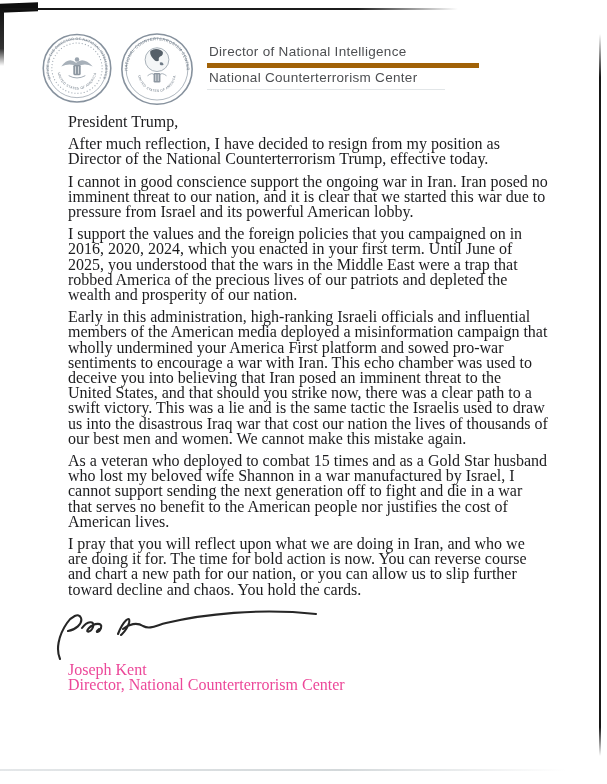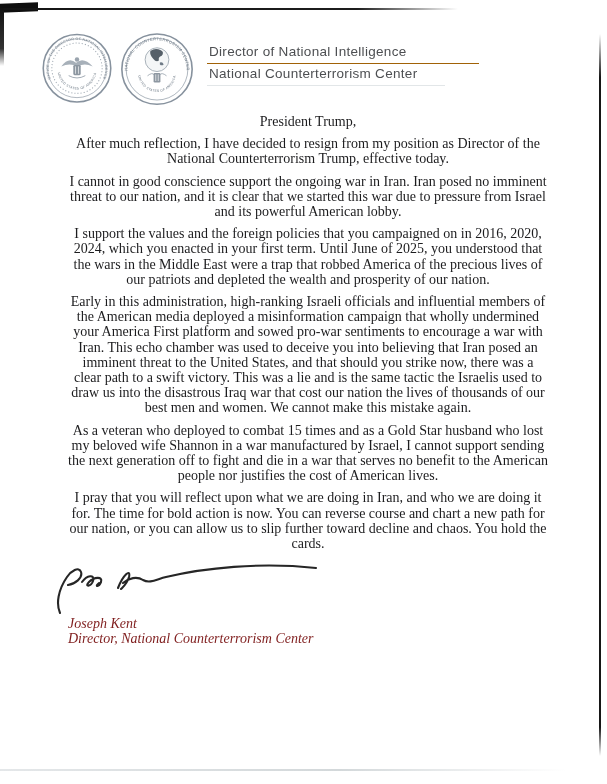--- a/index.html
+++ b/index.html
@@ -42,47 +42,46 @@
   .seal.nctc { left: 119px; }
 
   .org-block { position: absolute; left: 207px; top: 42px; width: 272px; }
   .org-line {
     font-family: "Liberation Sans", sans-serif;
     font-size: 13.5px;
     color: #4d4f52;
     letter-spacing: 0.3px;
     padding: 2px 0 4px 2px;
   }
-  .org-line.first  { border-bottom: 1px solid #a16207; }
+  .org-line.first  { border-bottom: 5px solid #a16207; }
   .org-line.second { border-bottom: 1px solid #e2e6e8; width: 238px; }
 
   
   .letter-body {
     position: absolute;
     left: 68px;
     top: 114px;
     width: 492px;
   }
   .letter-body p {
-    font-size: 14px;
+    font-size: 16px;
     line-height: 15.2px;
     margin: 0 12px 7px 0;
     color: #1c1c1e;
-    text-align: center;
+    text-align: left;
   }
 
   
   .signature-area { margin-top: 4px; }
   .signature-svg { display: block; margin-left: -14px; }
   .signoff { margin-top: 2px; }
   .signoff div {
-    font-size: 14px;
+    font-size: 16px;
     line-height: 15.2px;
-    color: #7f1d1d;
-    font-style: italic;
+    color: #ec4899;
   }
 
   .seal text {
     font-family: "Liberation Sans", sans-serif;
     fill: #6e7a86;
   }
 </style>
 </head>
 <body>
 

